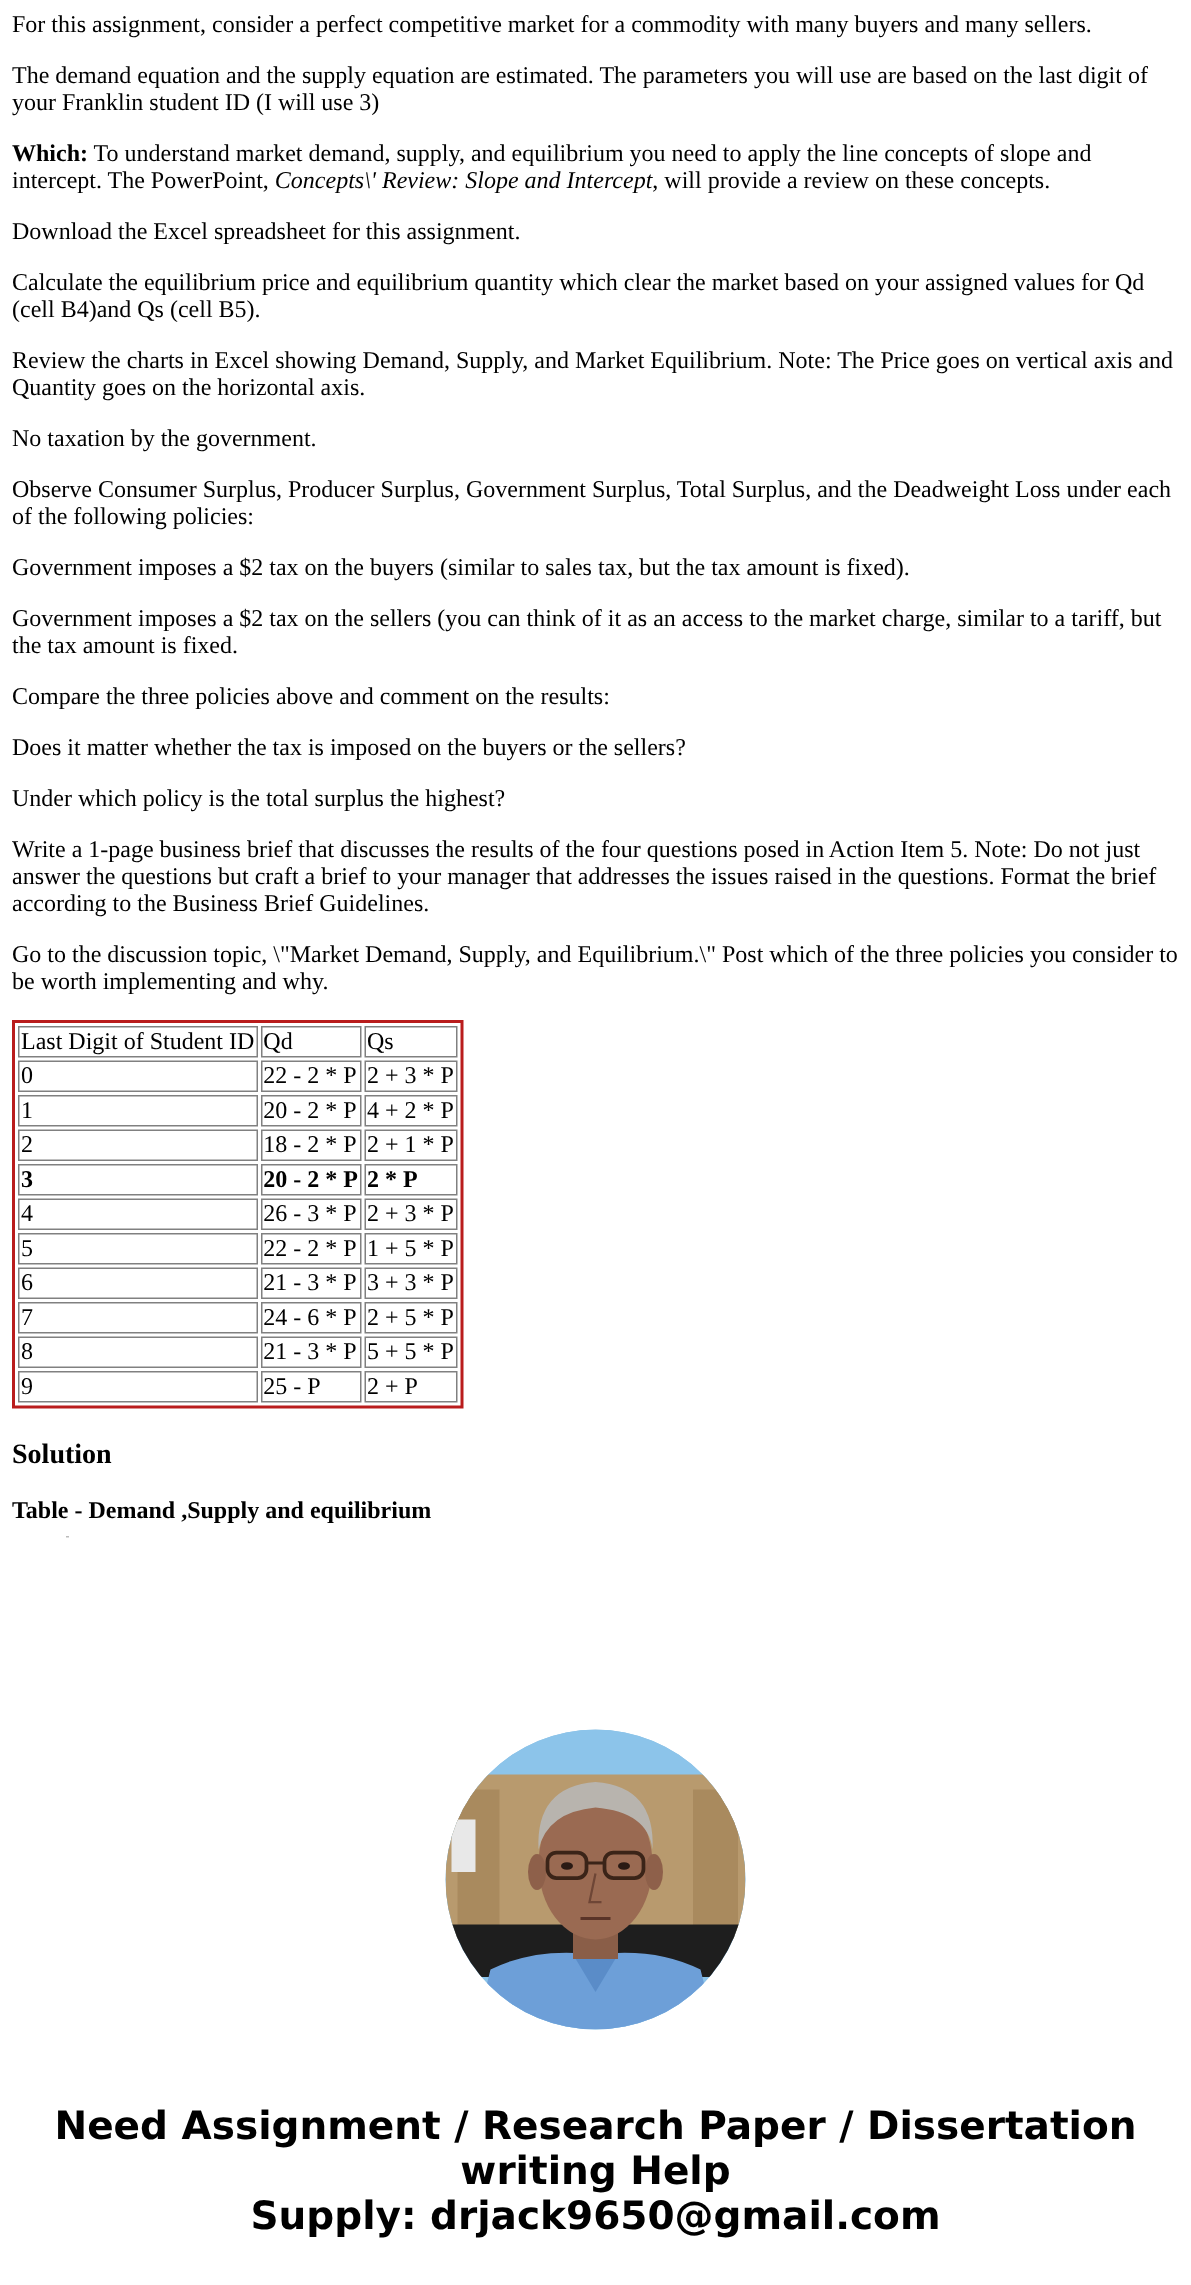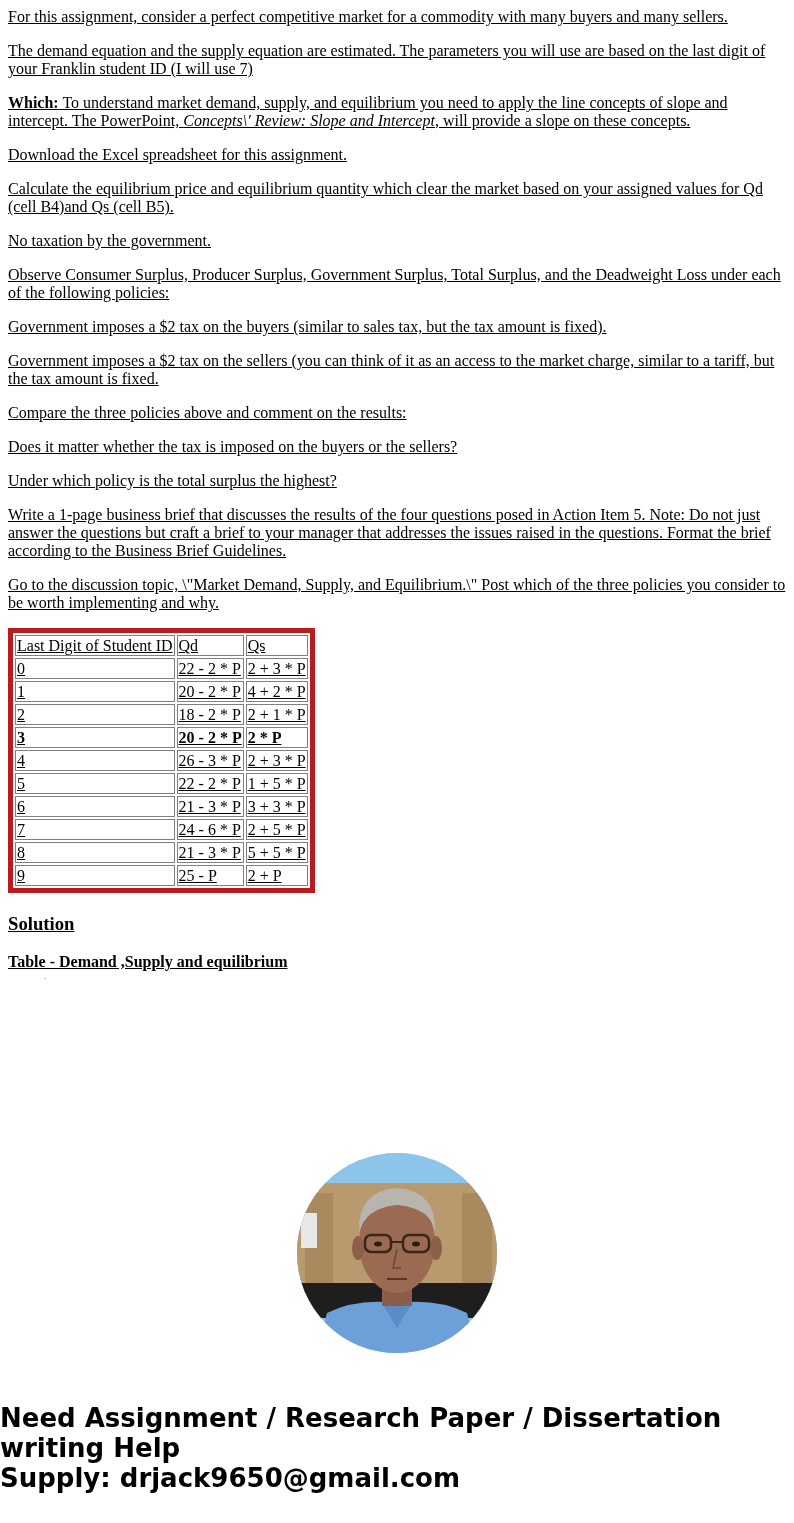--- a/index.html
+++ b/index.html
@@ -5,25 +5,25 @@
     html, body { margin: 0; padding: 0; background: #ffffff; }
     body {
       width: 794px;
       height: 1523px;
       overflow: hidden;
       font-family: "Liberation Serif", "DejaVu Serif", serif;
       font-size: 16px;
       line-height: 18px;
       color: #000000;
     }
-    .content { padding: 8px 8px 0 8px; text-decoration: underline; }
+    .content { padding: 8px 8px 0 8px; }
     p { margin: 0 0 16px 0; }
     .bold { font-weight: bold; }
     table.digits {
-      border: 5px solid #b91c1c;
+      border: 2px solid #b91c1c;
       border-spacing: 2px;
       border-collapse: separate;
       margin: 0 0 16px 0;
       font-size: 16px;
     }
     table.digits td {
       border: 1px solid #808080;
       padding: 1px 1px 0 1px;
       height: 18px;
       line-height: 18px;
@@ -60,41 +60,42 @@
       border-radius: 50%;
       overflow: hidden;
       position: relative;
       background: #8fc0e3;
     }
     .promo {
       position: absolute;
       left: 0;
       top: 1403px;
       width: 794px;
-      text-align: left;
+      text-align: center;
       font-family: "DejaVu Sans", sans-serif;
       font-weight: bold;
       font-size: 26px;
       line-height: 30px;
       color: #000000;
     }
   </style>
 </head>
 <body>
 
 <div class="content">
   <p>For this assignment, consider a perfect competitive market for a commodity with many buyers and many sellers.</p>
-  <p>The demand equation and the supply equation are estimated. The parameters you will use are based on the last digit of your Franklin student ID (I will use 7)</p>
+  <p>The demand equation and the supply equation are estimated. The parameters you will use are based on the last digit of your Franklin student ID (I will use 3)</p>
   <p>
-    <b>Which:</b><span> To understand market demand, supply, and equilibrium you need to apply the line concepts of slope and intercept. The PowerPoint, </span><i>Concepts\' Review: Slope and Intercept</i><span>, will provide a slope on these concepts.</span>
+    <b>Which:</b><span> To understand market demand, supply, and equilibrium you need to apply the line concepts of slope and intercept. The PowerPoint, </span><i>Concepts\' Review: Slope and Intercept</i><span>, will provide a review on these concepts.</span>
   </p>
 
 
   <p>Download the Excel spreadsheet for this assignment.</p>
   <p>Calculate the equilibrium price and equilibrium quantity which clear the market based on your assigned values for Qd (cell B4)and Qs (cell B5).</p>
+  <p>Review the charts in Excel showing Demand, Supply, and Market Equilibrium. Note: The Price goes on vertical axis and Quantity goes on the horizontal axis.</p>
   <p>No taxation by the government.</p>
   <p>Observe Consumer Surplus, Producer Surplus, Government Surplus, Total Surplus, and the Deadweight Loss under each of the following policies:</p>
   <p>Government imposes a $2 tax on the buyers (similar to sales tax, but the tax amount is fixed).</p>
   <p>Government imposes a $2 tax on the sellers (you can think of it as an access to the market charge, similar to a tariff, but the tax amount is fixed.</p>
   <p>Compare the three policies above and comment on the results:</p>
   <p>Does it matter whether the tax is imposed on the buyers or the sellers?</p>
   <p>Under which policy is the total surplus the highest?</p>
   <p>Write a 1-page business brief that discusses the results of the four questions posed in Action Item 5. Note: Do not just answer the questions but craft a brief to your manager that addresses the issues raised in the questions. Format the brief according to the Business Brief Guidelines.</p>
   <p>Go to the discussion topic, \"Market Demand, Supply, and Equilibrium.\" Post which of the three policies you consider to be worth implementing and why.</p>
 

